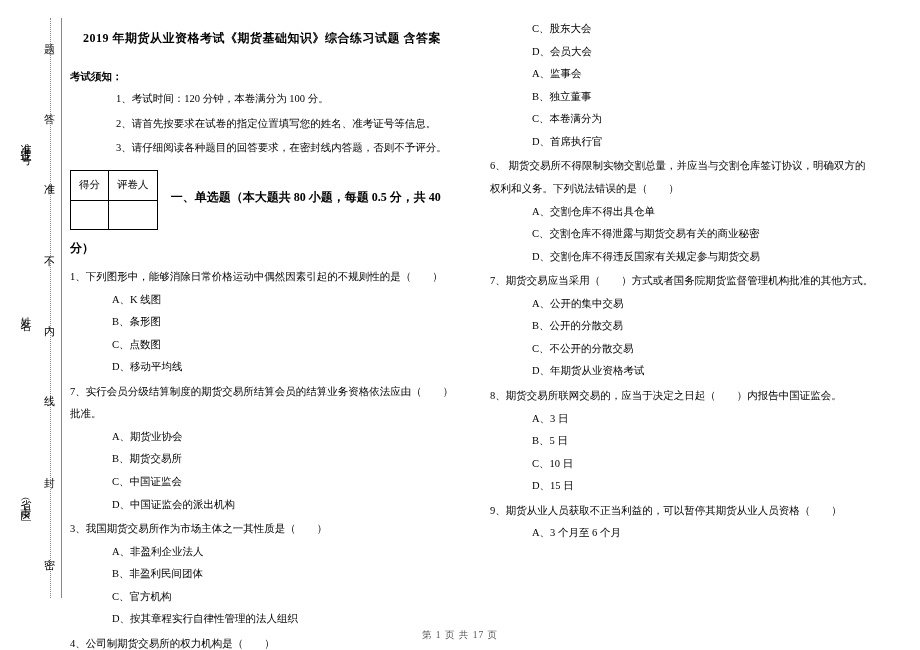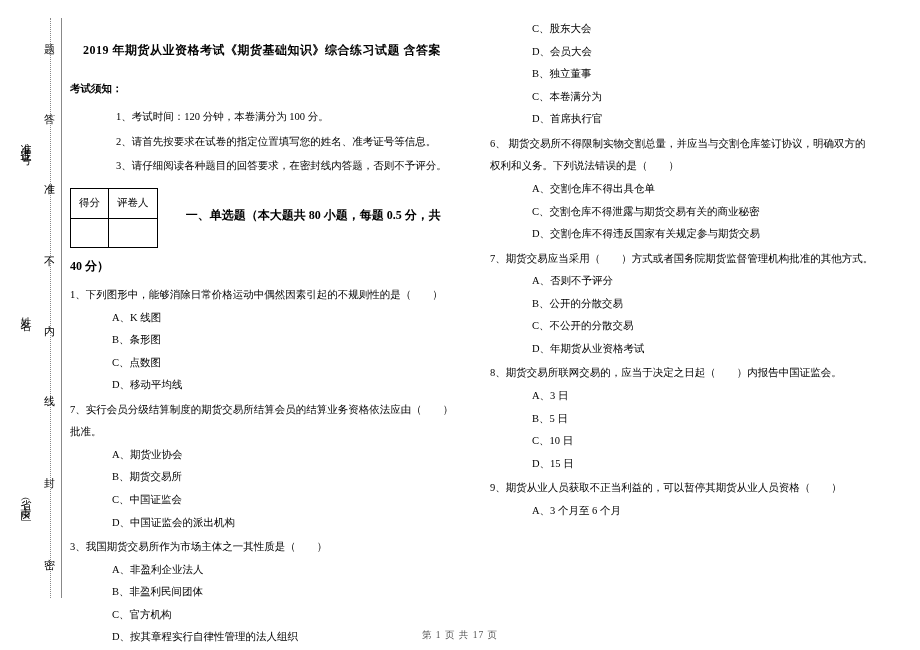--- a/index.html
+++ b/index.html
@@ -50,31 +50,30 @@
     .column {
       flex: 1;
       padding: 0 18px;
       line-height: 2.15;
     }
     .col-left { padding-left: 8px; }
     .title {
       text-align: center;
       font-weight: bold;
       font-size: 12px;
-      margin: 20px 0 14px 0;
+      margin: 8px 0 14px 0;
       letter-spacing: 0.5px;
     }
     .notice-h {
       font-weight: bold;
-      margin-bottom: 6px;
     }
     .notice-line { margin-bottom: 2px; margin-left: 46px; }
     .score-table {
       border-collapse: collapse;
-      margin: 8px 15px 6px 0;
+      margin: 8px 0 6px 0;
     }
     .score-table td {
       border: 1px solid #000;
       padding: 3px 8px;
       font-size: 10.5px;
     }
     .section-h {
       display: inline;
       text-align: center;
       font-weight: bold;
@@ -167,35 +166,36 @@
       <div class="q">4、公司制期货交易所的权力机构是（　　）</div>
 
     </div>
   </div>
 
   <div class="column">
     <div class="opt">C、股东大会</div>
     <div class="opt">D、会员大会</div>
 
     <div>
+      <div class="opt">A、监事会</div>
       <div class="opt">B、独立董事</div>
       <div class="opt">C、本卷满分为</div>
       <div class="opt">D、首席执行官</div>
     </div>
 
     <div>
       <div class="q">6、 期货交易所不得限制实物交割总量，并应当与交割仓库签订协议，明确双方的权利和义务。下列说法错误的是（　　）</div>
       <div class="opt">A、交割仓库不得出具仓单</div>
       <div class="opt">C、交割仓库不得泄露与期货交易有关的商业秘密</div>
       <div class="opt">D、交割仓库不得违反国家有关规定参与期货交易</div>
     </div>
 
     <div>
       <div class="q">7、期货交易应当采用（　　）方式或者国务院期货监督管理机构批准的其他方式。</div>
-      <div class="opt">A、否则不予评分</div>
+      <div class="opt">A、公开的集中交易</div>
       <div class="opt">B、公开的分散交易</div>
       <div class="opt">C、不公开的分散交易</div>
       <div class="opt">D、年期货从业资格考试</div>
     </div>
 
     <div>
       <div class="q">8、期货交易所联网交易的，应当于决定之日起（　　）内报告中国证监会。</div>
       <div class="opt">A、3 日</div>
       <div class="opt">B、5 日</div>
       <div class="opt">C、10 日</div>

